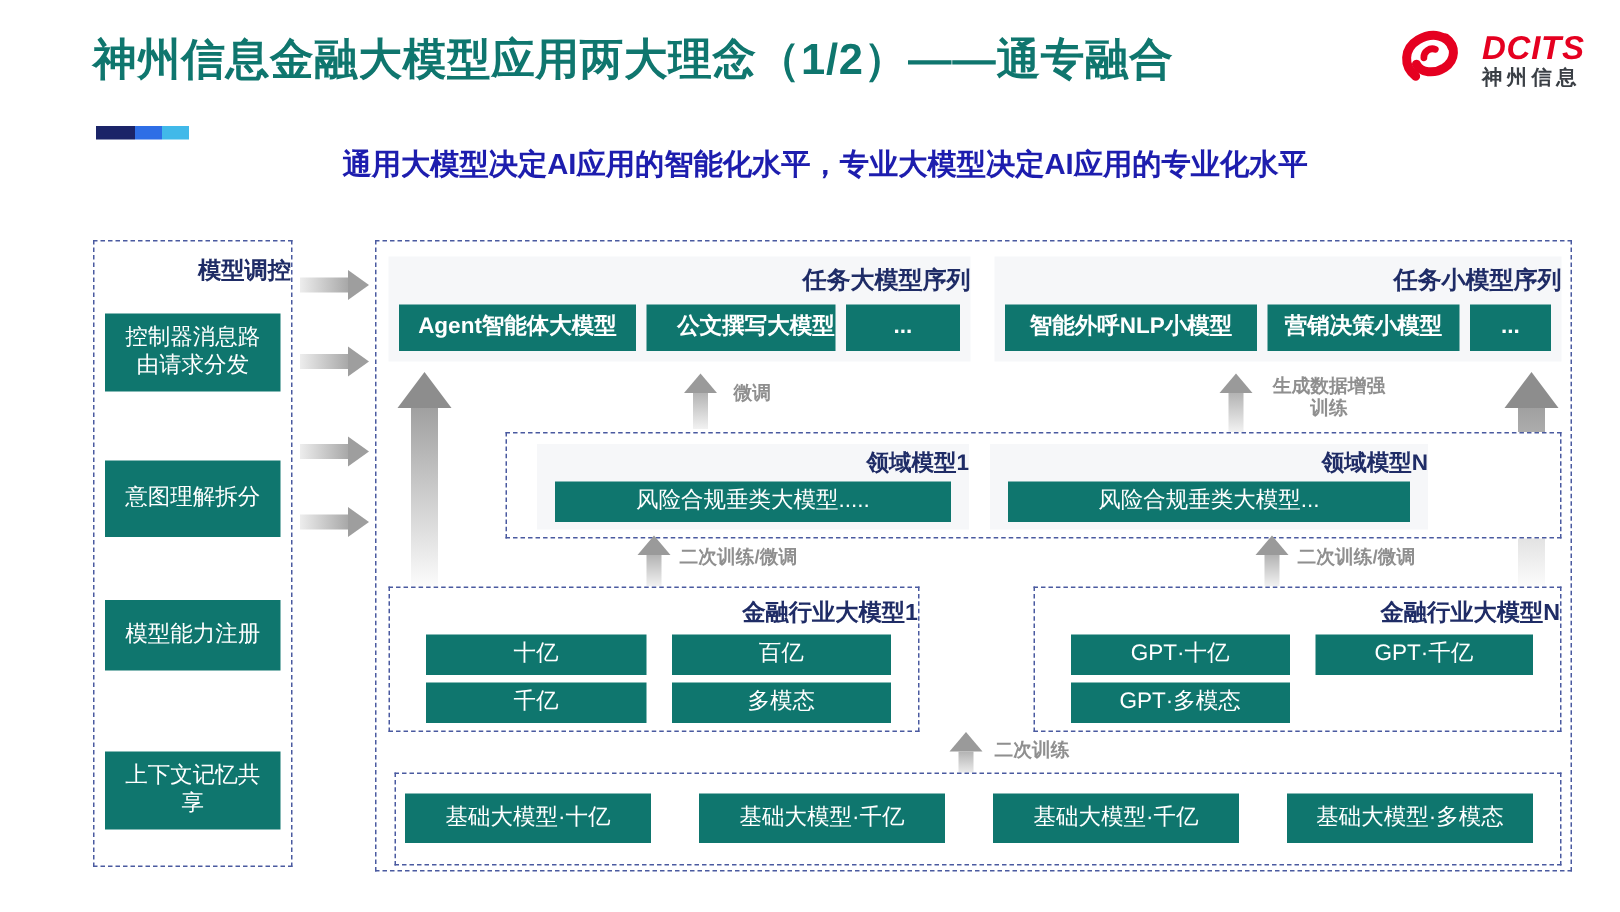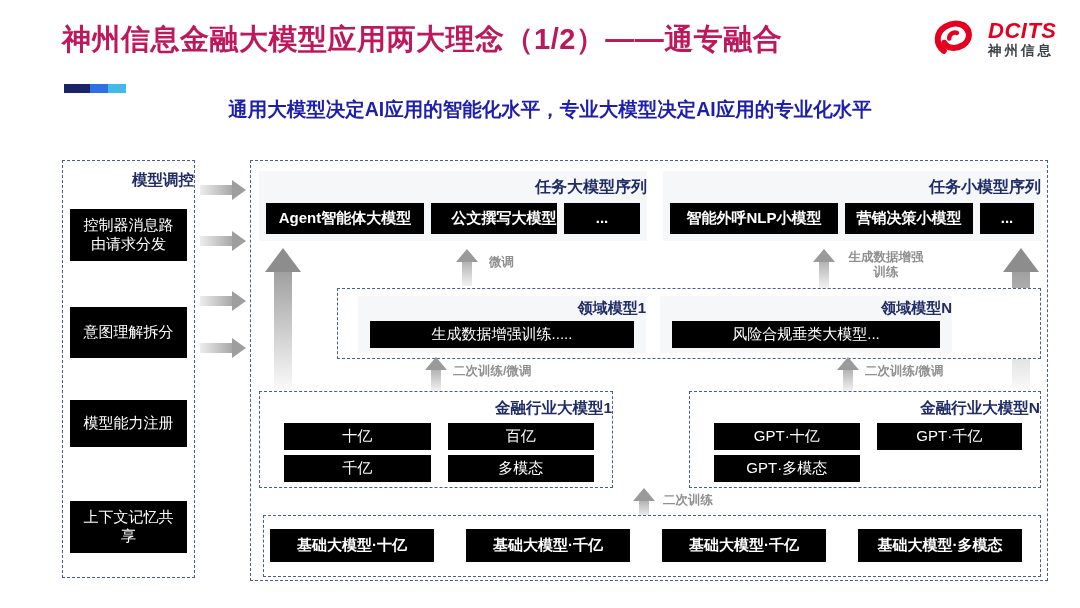--- a/index.html
+++ b/index.html
@@ -1,34 +1,34 @@
 <!DOCTYPE html>
 <html><head>
 <meta charset="utf-8">
 <style>
   html,body{margin:0;padding:0;background:#fff;}
   .slide{position:relative;width:1080px;height:608px;background:#ffffff;overflow:hidden;
          font-family:"Liberation Sans","DejaVu Sans",sans-serif;}
   
-  .title{position:absolute;left:62px;top:20px;font-size:29px;font-weight:bold;color:#be185d;letter-spacing:0.5px;white-space:nowrap;}
+  .title{position:absolute;left:62px;top:20px;font-size:29px;font-weight:bold;color:#0f766e;letter-spacing:0.5px;white-space:nowrap;}
   .title-bar{position:absolute;left:64px;top:84px;width:62px;height:9px;display:flex;}
   .title-bar .s1{width:26px;background:#1b2468;}
   .title-bar .s2{width:18px;background:#2e6ee6;}
   .title-bar .s3{width:18px;background:#41b9e9;}
   .subtitle{position:absolute;left:110px;top:96px;width:880px;text-align:center;
             font-size:19.5px;font-weight:bold;color:#1d1dae;}
   .logo{position:absolute;left:926px;top:16px;display:flex;align-items:center;gap:6px;}
   .logo-txt{display:flex;flex-direction:column;line-height:1.05;}
   .logo-en{font-size:22px;font-weight:bold;color:#e50020;font-style:italic;letter-spacing:0.5px;}
   .logo-cn{font-size:13.5px;color:#3a3f45;letter-spacing:3px;font-weight:bold;margin-top:2px;}
   
   .dashed{border:1px dashed #4a5aa0;background:#ffffff;box-sizing:border-box;}
   .panel{background:#f6f7f9;box-sizing:border-box;}
   .hd{ text-align:right;font-weight:bold;color:#1f2c66;}
-  .chip{background:#000000;color:#ffffff;display:flex;align-items:center;justify-content:center;
+  .chip{background:#0f766e;color:#ffffff;display:flex;align-items:center;justify-content:center;
         font-size:15px;box-sizing:border-box;text-align:center;line-height:1.25;}
   .lbl{position:absolute;font-size:12.5px;font-weight:600;color:#8f8f8f;line-height:1.2;}
   
   .sidebar{position:absolute;left:62px;top:160px;width:133px;height:418px;}
   .sidebar .hd{margin-top:9px;font-size:15.5px;}
   .side-chip{position:absolute;left:7px;width:117px;padding:0 12px;}
   
   .h-arrow{position:absolute;left:200px;width:47px;height:20px;}
   .h-arrow .shaft{position:absolute;left:0;top:5px;width:32px;height:10px;
                   background:linear-gradient(to right,#ededed,#a8a8a8);}
@@ -51,21 +51,21 @@
   .domain-band{position:absolute;left:86px;top:127px;width:704px;height:71px;}
   .domain-g{position:absolute;top:7px;height:57px;}
   .domain-g .hd{margin-top:3px;font-size:15px;}
   .domain-g .chip{margin:3px 12px 0;height:27px;}
   .fin-box{position:absolute;top:230px;height:97px;}
   .fin-box .hd{margin-top:6px;font-size:15.5px;}
   .quad{position:absolute;left:24px;right:18px;top:31px;display:grid;
         grid-template-columns:1fr 1fr;gap:5px 17px;}
   .quad .chip{height:27px;}
   .base-box{position:absolute;left:12px;top:354px;width:778px;height:62px;}
-  .base-row{position:absolute;left:6px;right:18px;top:13px;display:flex;gap:32px;font-weight:bold;}
+  .base-row{position:absolute;left:6px;right:18px;top:13px;display:flex;gap:32px;}
   .base-row .chip{flex:1;height:33px;}
 </style>
 </head>
 <body>
 
 <div class="slide">
 
   <div class="title">神州信息金融大模型应用两大理念（1/2）——通专融合</div>
   <div class="title-bar">
     <span class="s1"></span>
@@ -150,21 +150,21 @@
     <div class="lbl" style="left:238px;top:94px;">微调</div>
     <div class="v-arrow v-sm" style="left:562px;top:88px;">
       <div class="head"></div>
         <div class="shaft" style="height:26px;"></div>
     </div>
     <div class="lbl" style="left:594px;top:89px;width:82px;text-align:center;">生成数据增强训练</div>
 
     <div class="domain-band dashed">
       <div class="domain-g panel" style="left:20px;width:288px;">
         <div class="hd">领域模型1</div>
-        <div class="chip">生成数据增强训练.....</div>
+        <div class="chip">风险合规垂类大模型.....</div>
       </div>
       <div class="domain-g panel" style="left:322px;width:292px;">
         <div class="hd">领域模型N</div>
         <div class="chip">风险合规垂类大模型...</div>
       </div>
     </div>
 
     <div class="v-arrow v-sm" style="left:174px;top:196px;">
       <div class="head"></div>
         <div class="shaft" style="height:21px;"></div>

